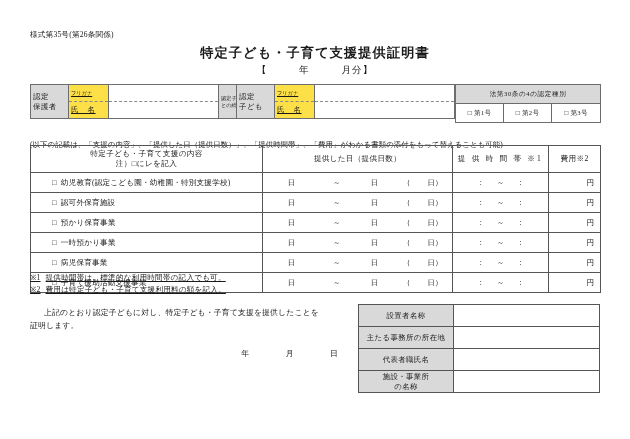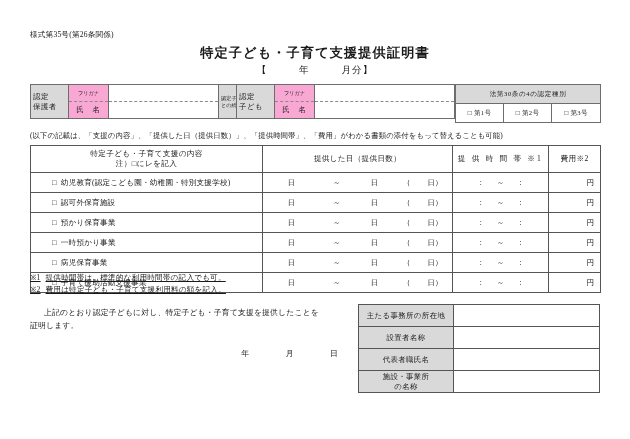--- a/index.html
+++ b/index.html
@@ -64,23 +64,24 @@
     font-size: 7.4px;
     padding: 0 2px;
     vertical-align: middle;
   }
   .ident .lbl {
     background: #d9d9d9;
     line-height: 1.25;
     letter-spacing: .5px;
   }
   .ident .sub {
-    background: #f9a8d4;
-    text-align: center;
+    background: #fde047;
+    text-align: left;
     letter-spacing: .8px;
+    text-decoration: underline;
   }
   .ident .blank { background: #fff; }
   .ident .tiny {
     font-size: 5.2px;
     line-height: 1.2;
     letter-spacing: 0;
   }
   .dashed-bottom { border-bottom: 1px dashed #8a8a8a !important; }
   .dashed-top    { border-top: 1px dashed #8a8a8a !important; }
 
@@ -105,21 +106,21 @@
   .kind-table .kind-head {
     background: #d9d9d9;
     letter-spacing: .6px;
   }
   .chk { letter-spacing: .6px; white-space: nowrap; }
 
   
   .note-line {
     position: absolute;
     left: 30px;
-    top: 131px;
+    top: 140px;
     font-size: 7.4px;
     letter-spacing: .1px;
     white-space: nowrap;
   }
 
   
   .main-table {
     position: absolute;
     left: 30px;
     top: 145px;
@@ -493,25 +494,25 @@
 
   <div class="date-line">
     <span class="dl-y">年</span>
     <span class="dl-m">月</span>
     <span class="dl-d">日</span>
   </div>
 
   <table class="issuer-table">
     <tbody>
       <tr>
+        <td class="ilbl">設置者名称</td>
+        <td class="ival"></td>
+      </tr>
+      <tr>
         <td class="ilbl">主たる事務所の所在地</td>
-        <td class="ival"></td>
-      </tr>
-      <tr>
-        <td class="ilbl">設置者名称</td>
         <td class="ival"></td>
       </tr>
       <tr>
         <td class="ilbl">代表者職氏名</td>
         <td class="ival"></td>
       </tr>
       <tr>
         <td class="ilbl">
           <div>施設・事業所</div>
           <div>の名称</div>

